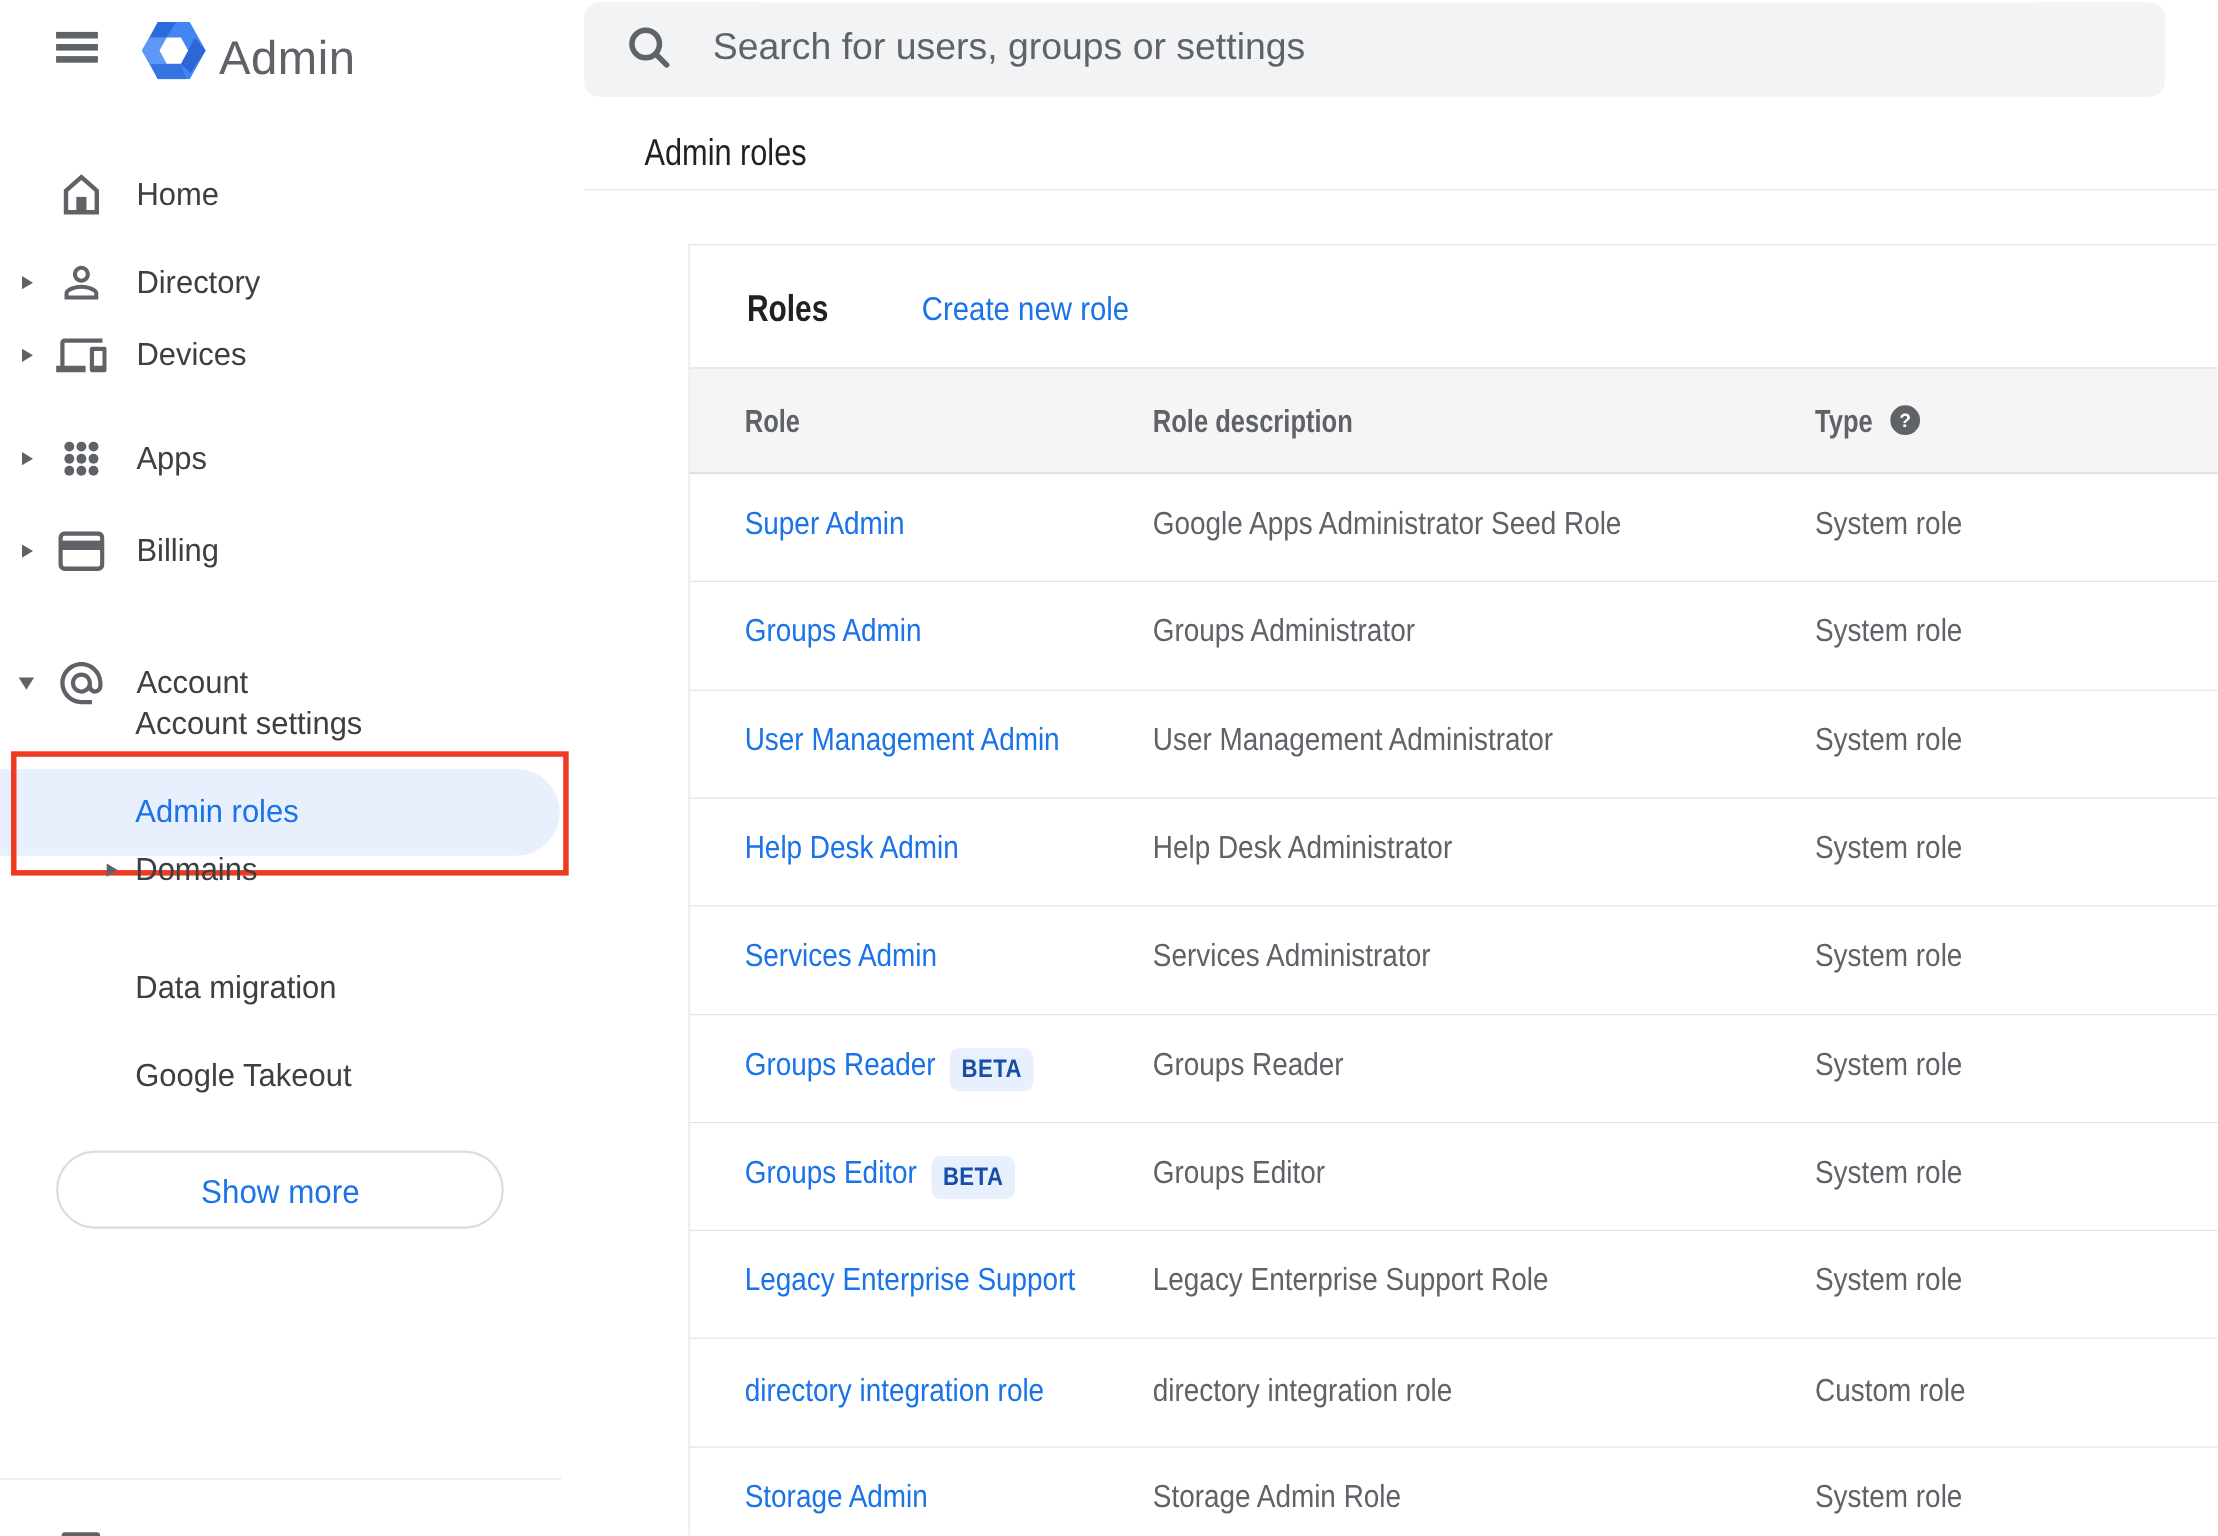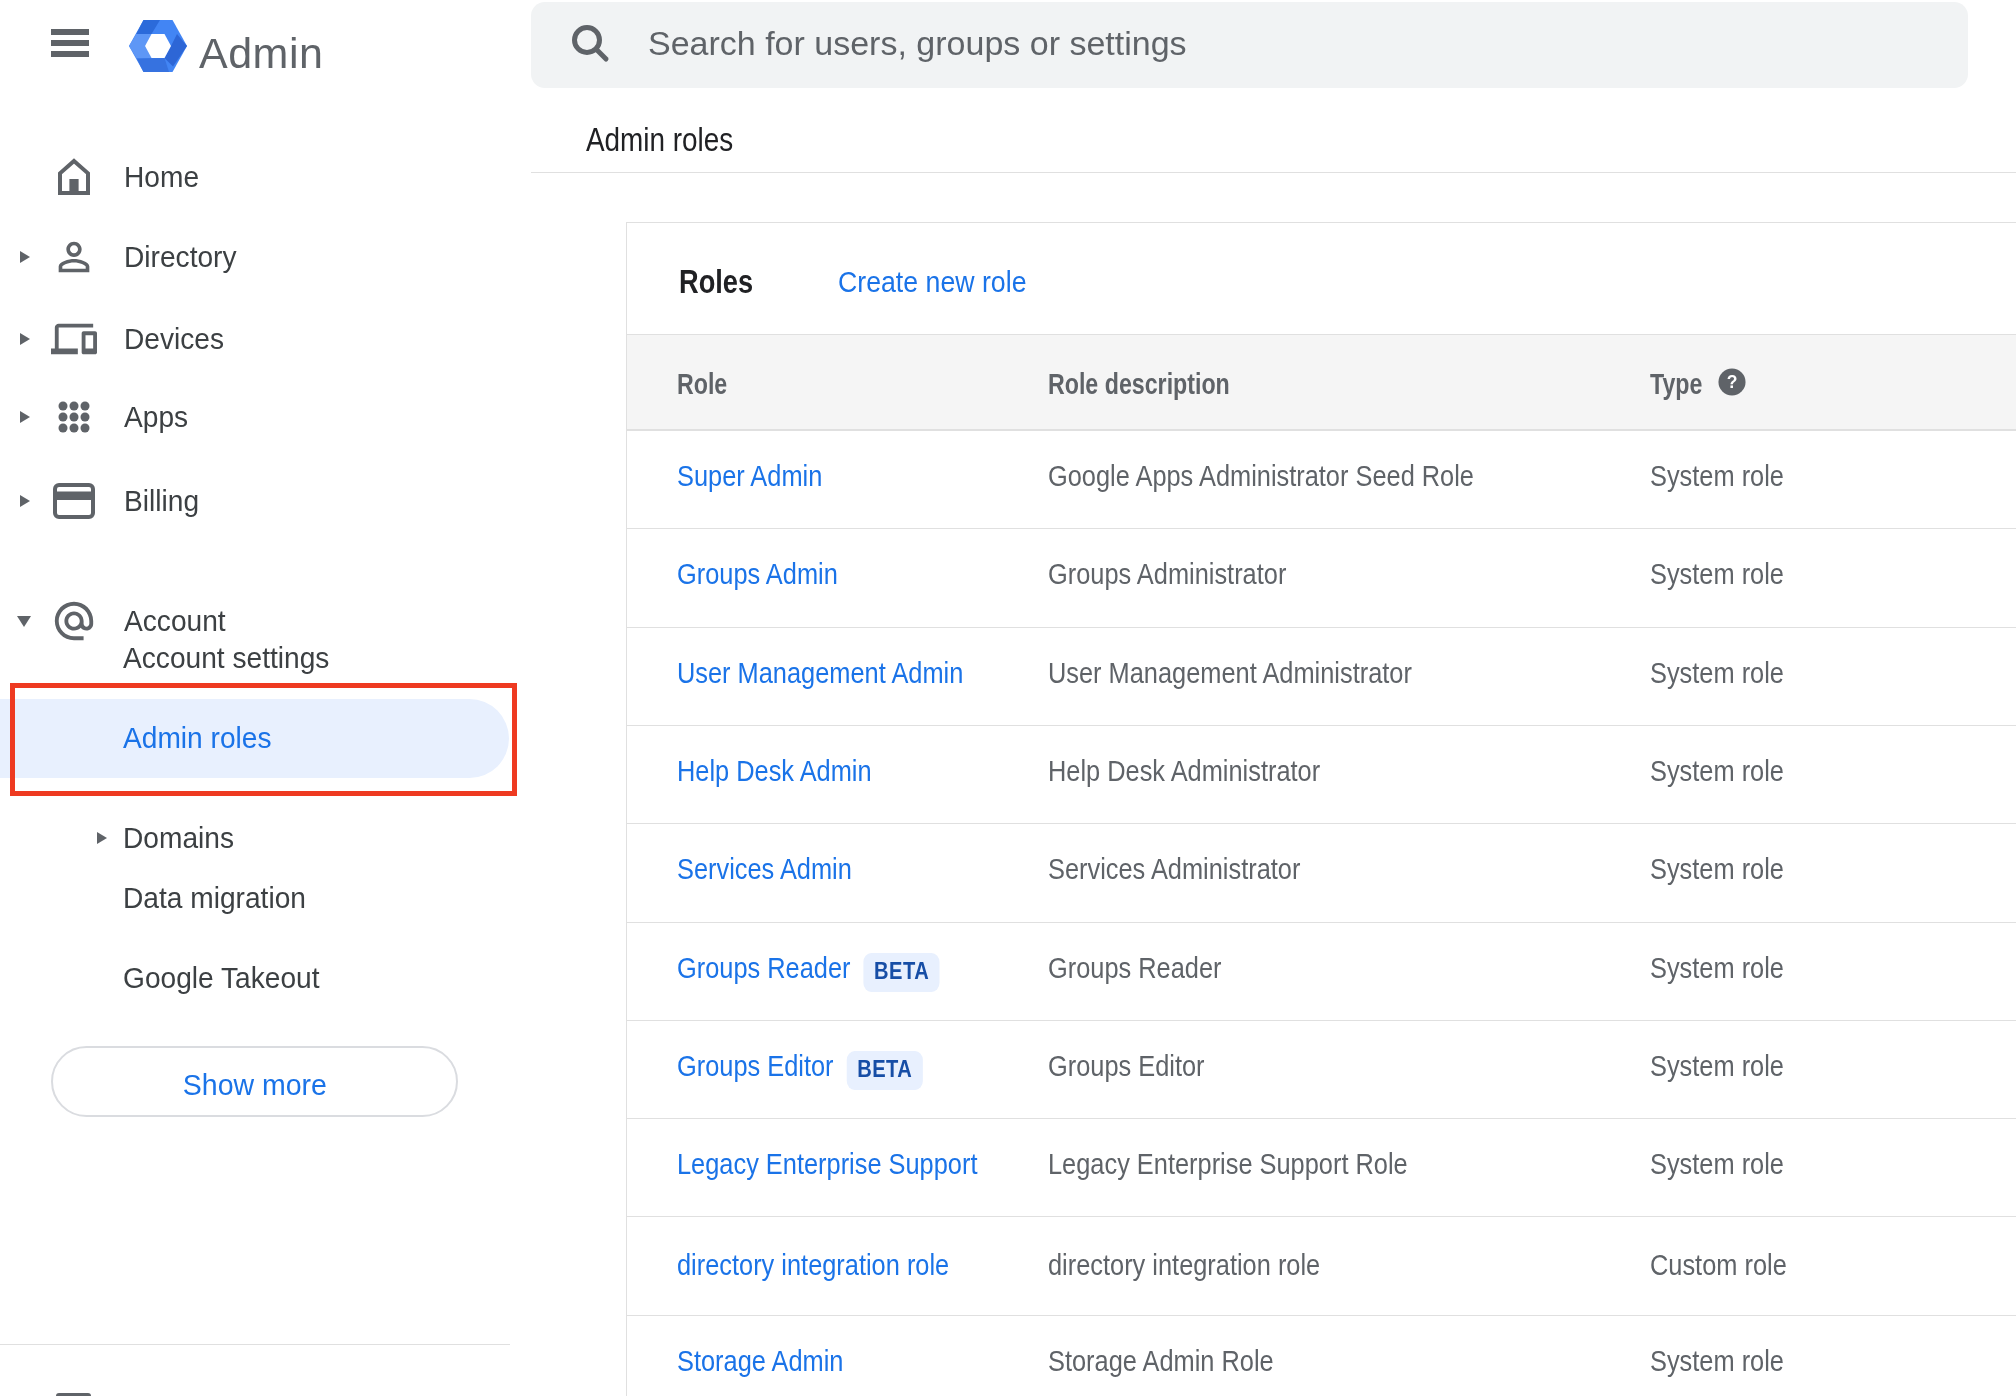--- a/index.html
+++ b/index.html
@@ -59,21 +59,21 @@
   </svg>
   <span class="nav-txt">Home</span>
 </div>
 <div class="nav-row" style="top:233px;">
   <span class="arrow-r"></span>
   <svg class="icon" style="left:51px;" width="46" height="46" viewBox="0 0 24 24">
       <path fill="#5f6368" d="M12 5.9c1.16 0 2.1.94 2.1 2.1s-.94 2.1-2.1 2.1S9.9 9.16 9.9 8s.94-2.1 2.1-2.1m0 9c2.97 0 6.1 1.46 6.1 2.1v1.1H5.9V17c0-.64 3.13-2.1 6.1-2.1M12 4C9.79 4 8 5.79 8 8s1.79 4 4 4 4-1.79 4-4-1.79-4-4-4zm0 9c-2.67 0-8 1.34-8 4v3h16v-3c0-2.66-5.33-4-8-4z"></path>
     </svg>
   <span class="nav-txt">Directory</span>
 </div>
-<div class="nav-row" style="top:315px;">
+<div class="nav-row" style="top:299px;">
   <span class="arrow-r"></span>
   <svg class="icon" style="left:51px;" width="46" height="46" viewBox="0 0 24 24">
       <path fill="#5f6368" d="M4 6h18V4H4c-1.1 0-2 .9-2 2v11H0v3h14v-3H4V6zm19 2h-6c-.55 0-1 .45-1 1v10c0 .55.45 1 1 1h6c.55 0 1-.45 1-1V9c0-.55-.45-1-1-1zm-1 9h-4v-7h4v7z"></path>
     </svg>
   <span class="nav-txt">Devices</span>
 </div>
 <div class="nav-row" style="top:393px;">
   <span class="arrow-r"></span>
   <svg class="icon" width="44" height="44" viewBox="0 0 24 24">
       <g fill="#5f6368">
@@ -108,21 +108,21 @@
 
 <div class="abs" style="left:0; top:699px; width:509px; height:79px; background:#e8f0fe; border-radius:0 40px 40px 0;"></div>
 <div class="abs" style="left:10px; top:683px; width:507px; height:113px; border:5px solid #ee3a21;"></div>
 
 <div class="nav-row" style="top:634px;">
     <span class="sub-txt">Account settings</span>
   </div>
 <div class="nav-row" style="top:714px;">
     <span class="sub-txt" style="color:#1a73e8; font-weight:500;">Admin roles</span>
   </div>
-<div class="nav-row" style="top:814px;">
+<div class="nav-row" style="top:767px;">
   <span class="arrow-r" style="left:97px; border-left-width:10px; border-top-width:6.5px; border-bottom-width:6.5px;"></span>
   <span class="sub-txt">Domains</span>
 </div>
 <div class="nav-row" style="top:874px;">
     <span class="sub-txt">Data migration</span>
   </div>
 <div class="nav-row" style="top:954px;">
     <span class="sub-txt">Google Takeout</span>
   </div>
 

